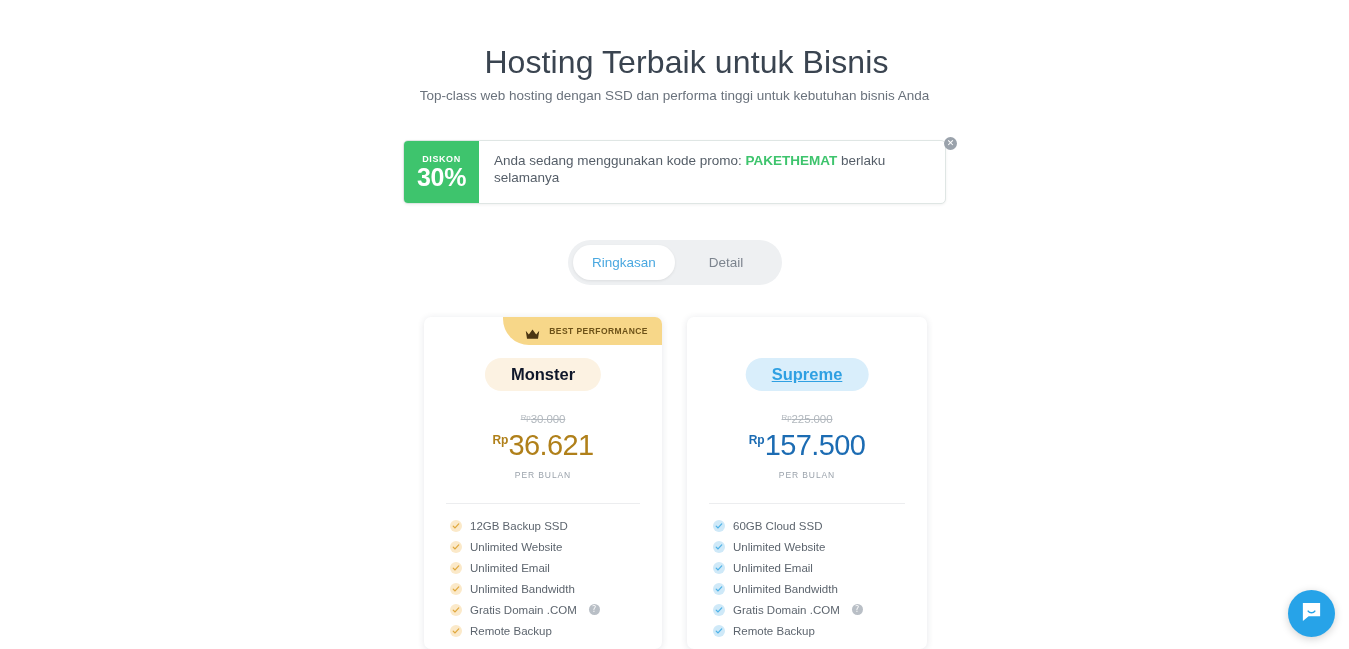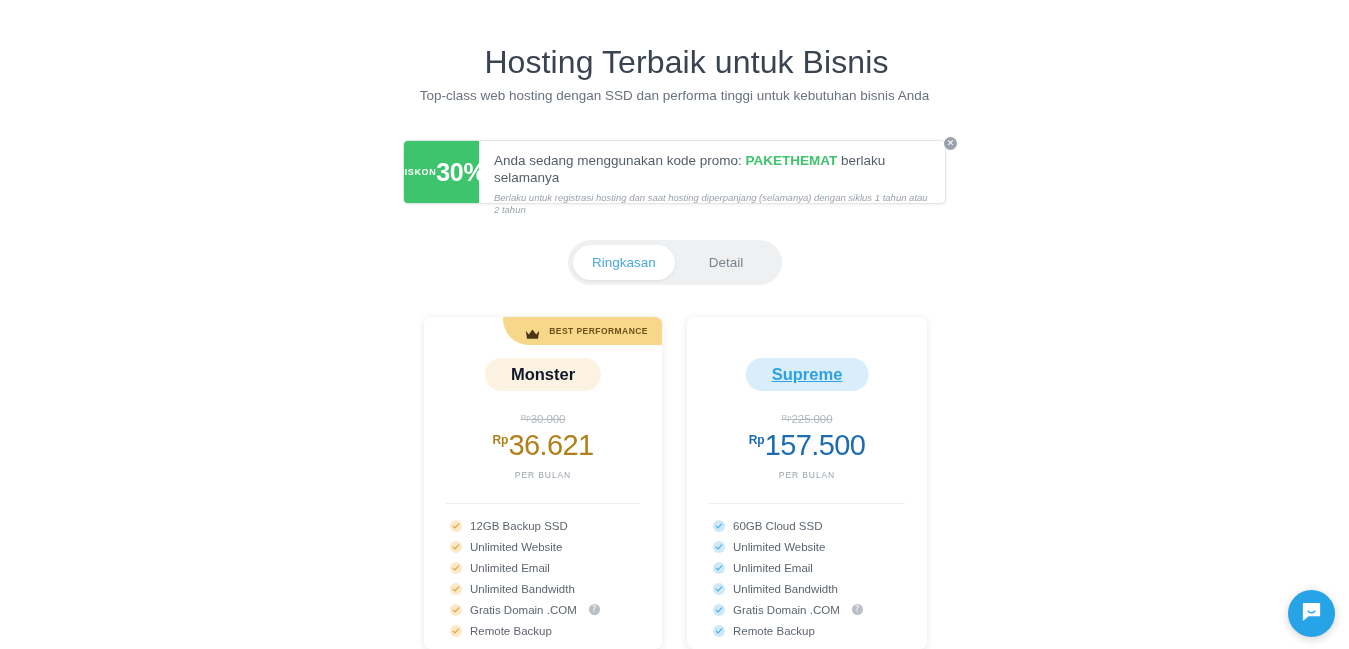--- a/index.html
+++ b/index.html
@@ -59,21 +59,21 @@
     overflow: visible;
   }
 
   .promo-discount {
     width: 75px;
     flex: 0 0 75px;
     background: #3ec46d;
     color: #ffffff;
     border-radius: 4px 0 0 4px;
     display: flex;
-    flex-direction: row;
+    flex-direction: column;
     align-items: center;
     justify-content: center;
     padding-top: 0;
   }
   .promo-discount-label {
     font-size: 9px;
     font-weight: 700;
     letter-spacing: 0.6px;
   }
   .promo-discount-value {
@@ -336,21 +336,20 @@
     <div class="promo-discount">
       <span class="promo-discount-label">DISKON</span>
       <span class="promo-discount-value">30%</span>
     </div>
     <div class="promo-body">
       <div class="promo-main">
         <span>Anda sedang menggunakan kode promo:</span>
         <span class="promo-code">PAKETHEMAT</span>
         <span>berlaku selamanya</span>
       </div>
-      <div class="promo-sub">Berlaku untuk registrasi hosting dan saat hosting diperpanjang (selamanya) dengan siklus 1 tahun atau 2 tahun</div>
       <div class="promo-close">✕</div>
     </div>
   </div>
 
   <div class="tab-switcher">
     <div class="tab active">Ringkasan</div>
     <div class="tab">Detail</div>
   </div>
 
   <div class="cards">

